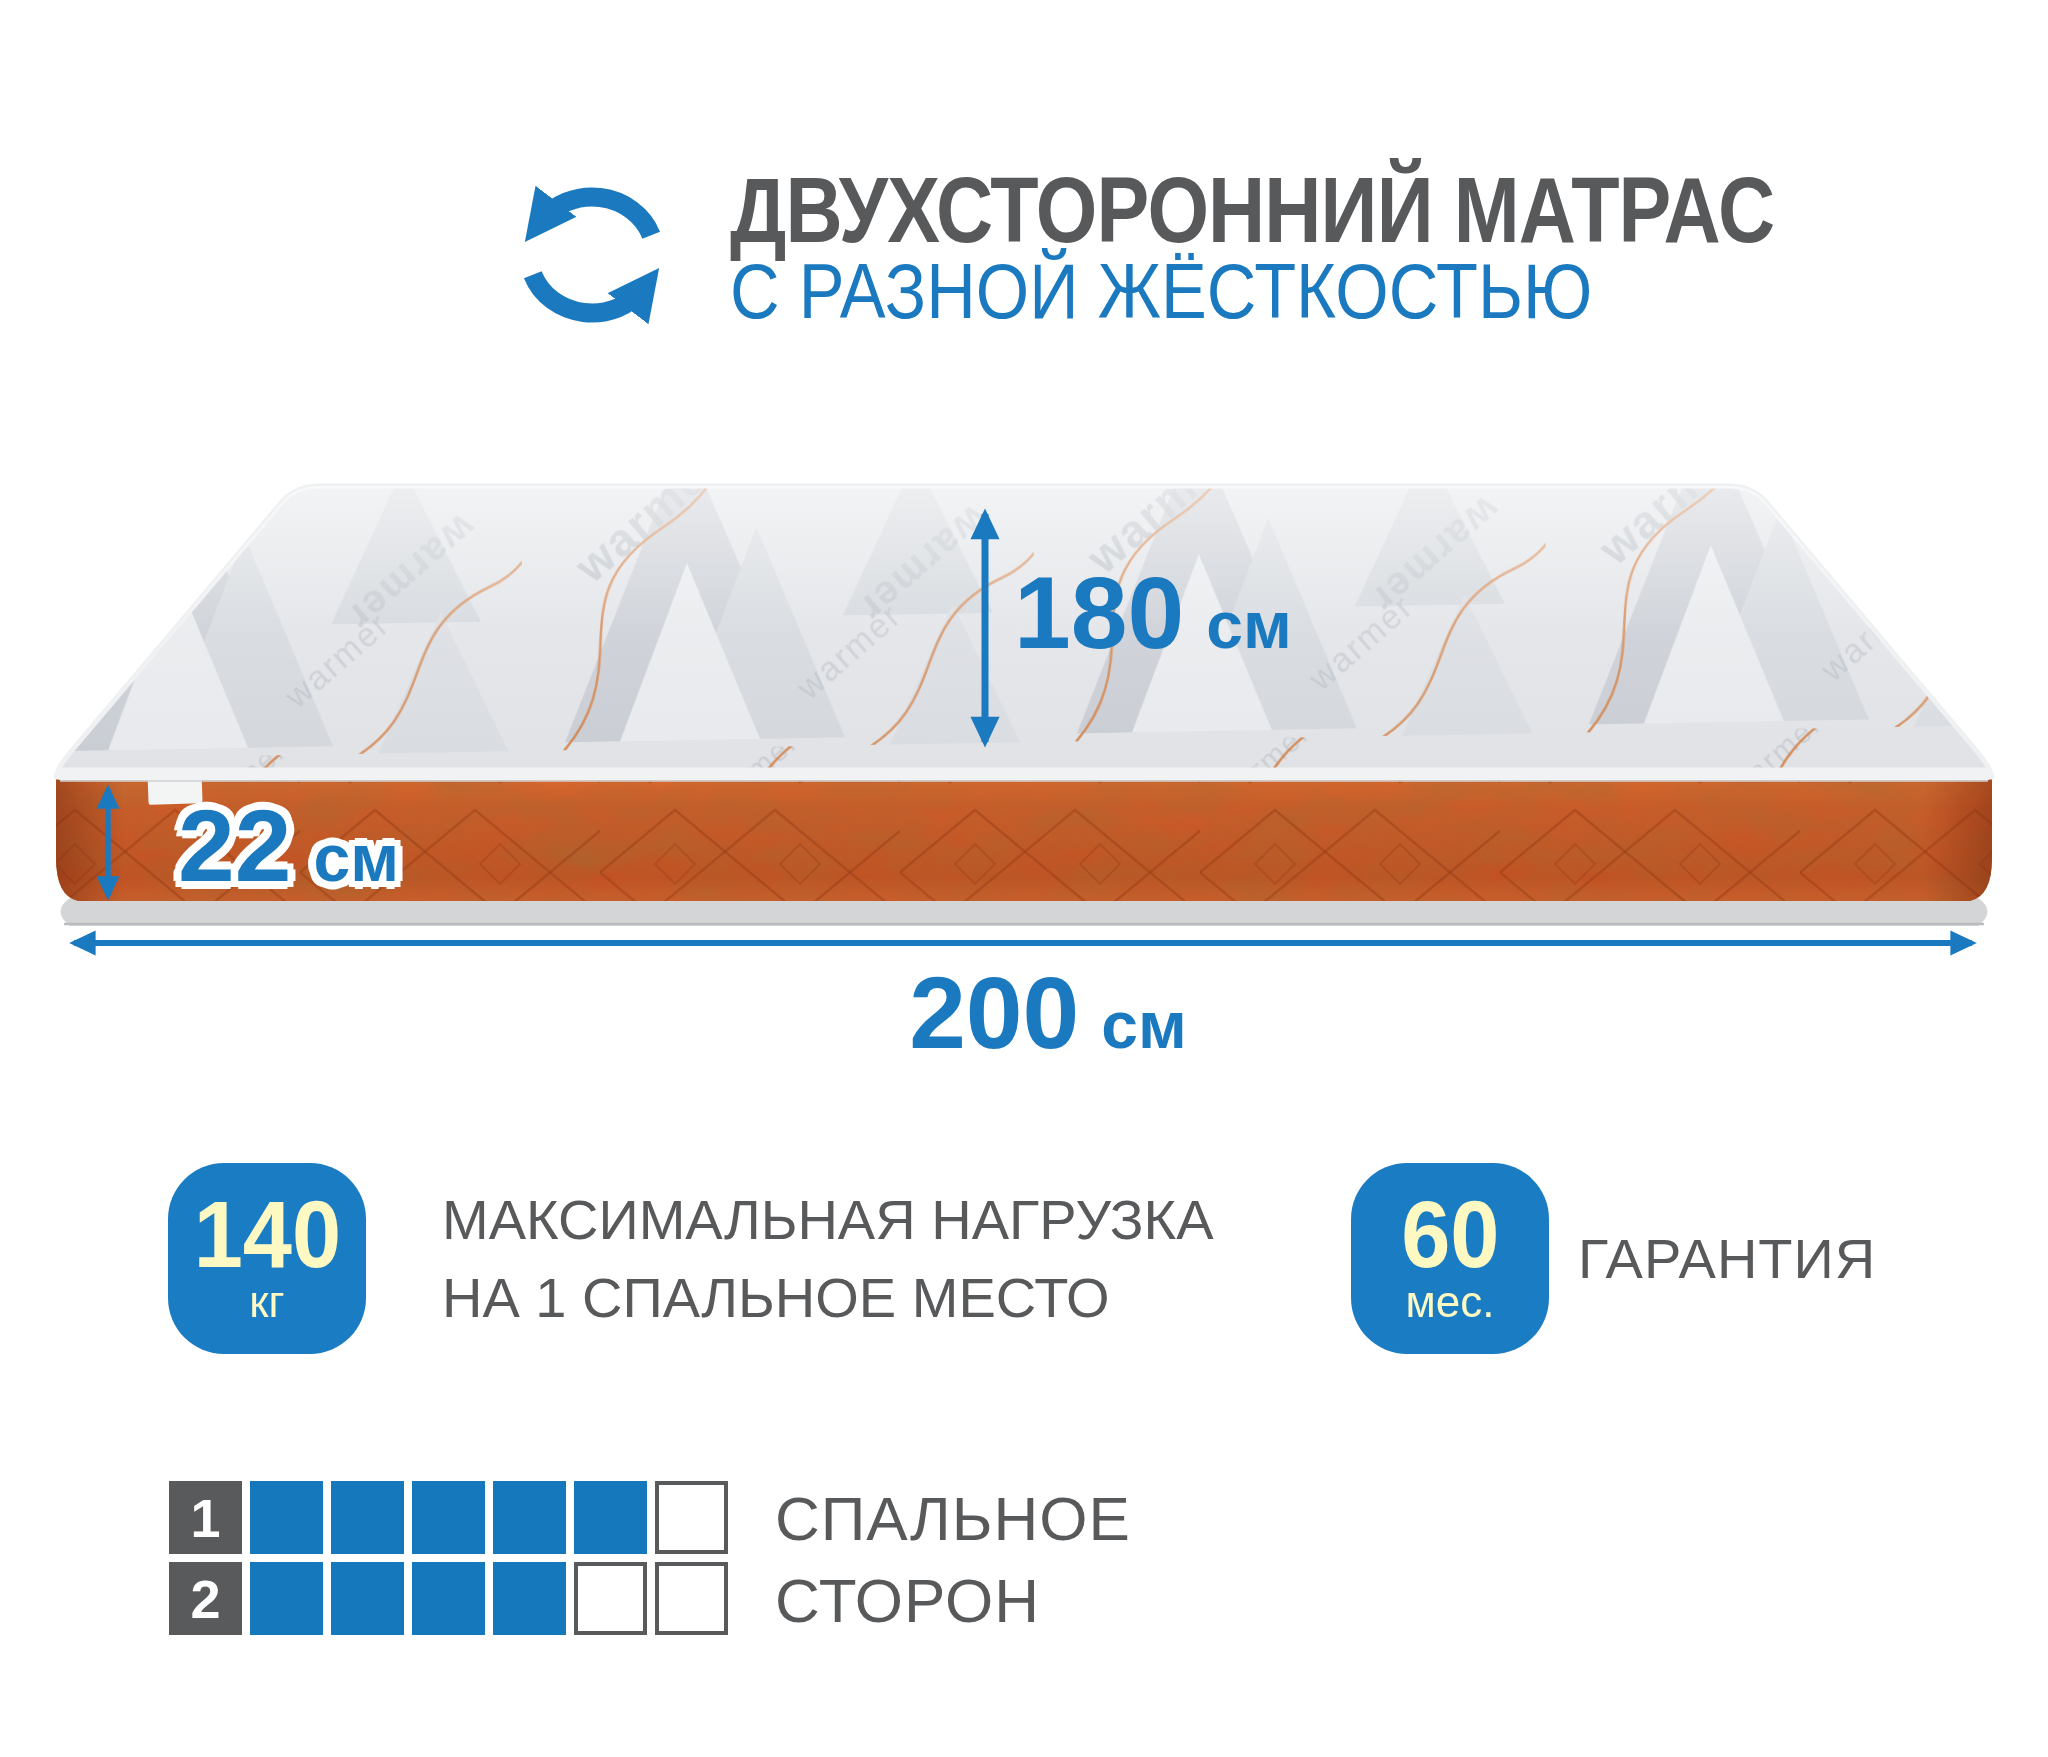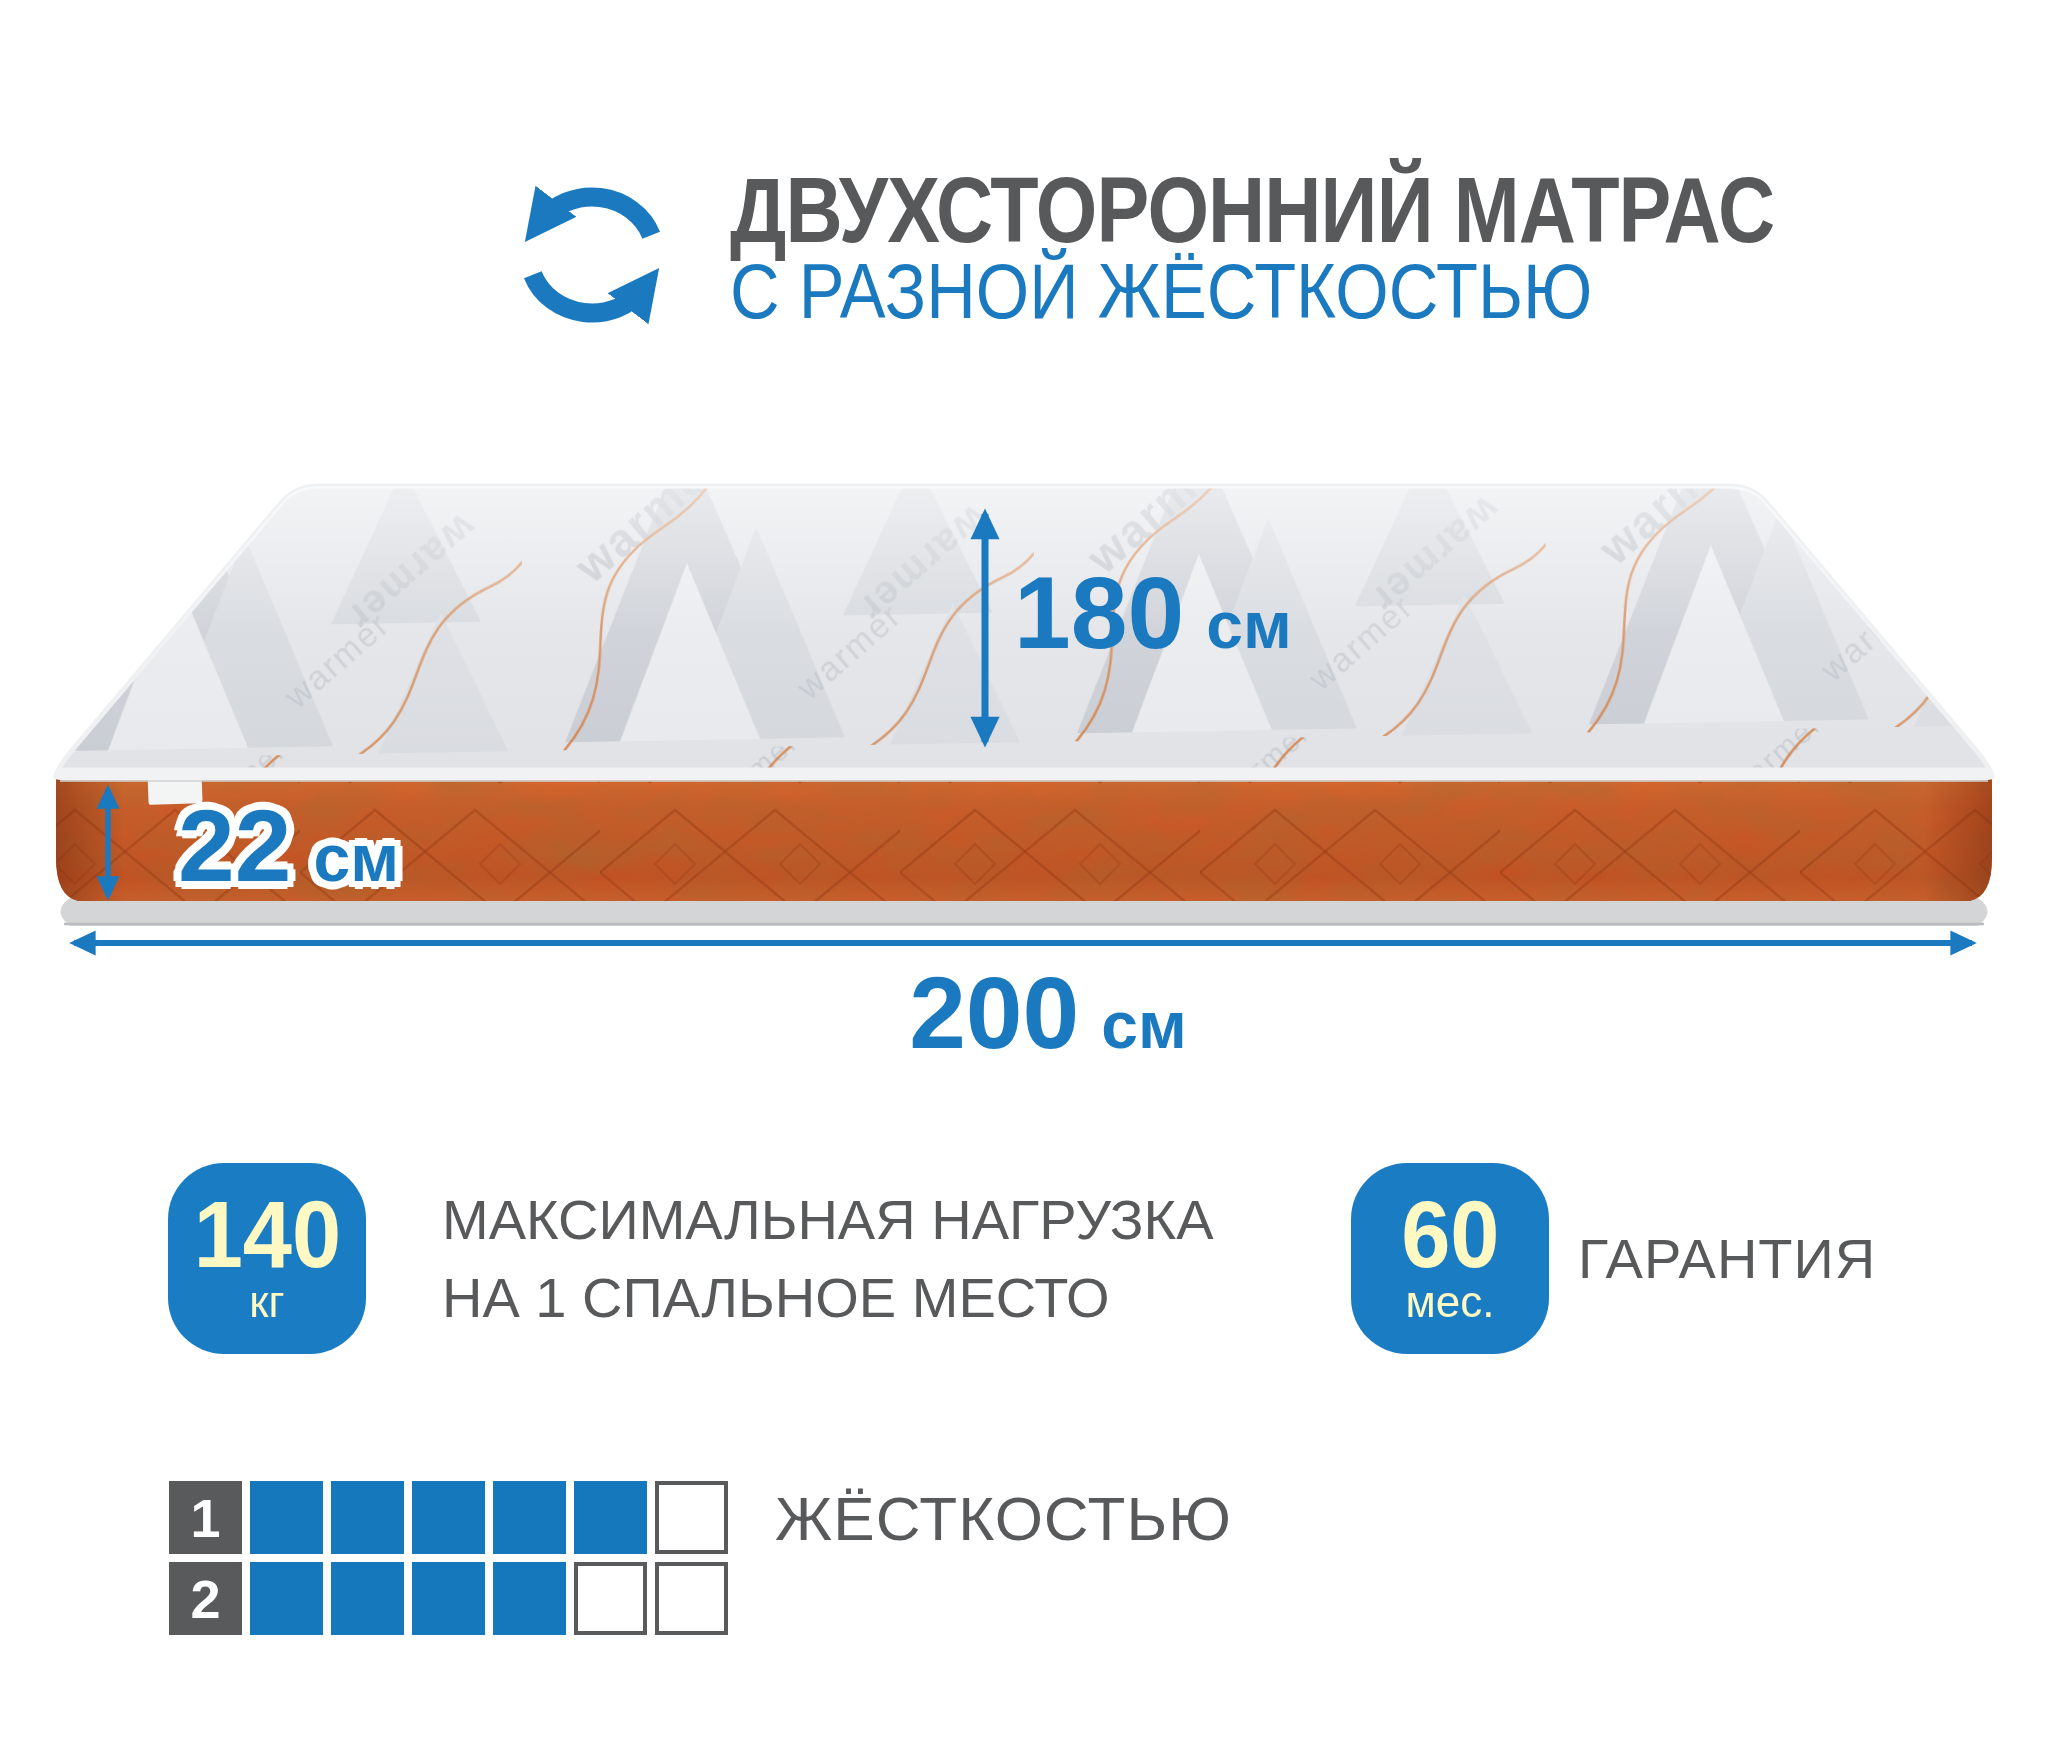--- a/index.html
+++ b/index.html
@@ -217,15 +217,16 @@
       <div class="fs-row">
         <div class="fs-label">2</div>
         <div class="fs-cell filled"></div>
         <div class="fs-cell filled"></div>
         <div class="fs-cell filled"></div>
         <div class="fs-cell filled"></div>
         <div class="fs-cell empty"></div>
         <div class="fs-cell empty"></div>
       </div>
     </div>
-  <div class="fs-text fs-text-1">ЖЁСТКОСТЬЮ</div>
+  <div class="fs-text fs-text-1">СПАЛЬНОЕ</div>
+  <div class="fs-text fs-text-2">СТОРОН</div>
 
 </div>
 
 </body></html>

